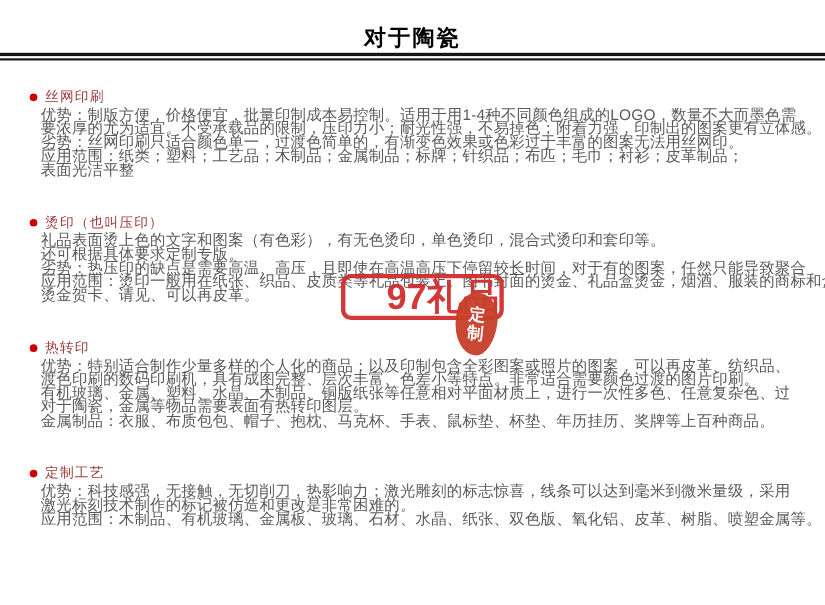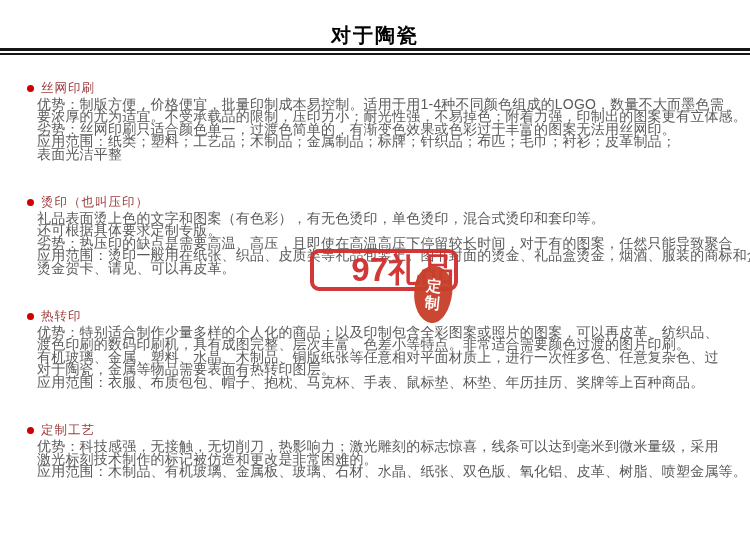--- a/index.html
+++ b/index.html
@@ -94,21 +94,21 @@
 
   <div class="section">
     <div class="heading-row">
       <span class="bullet"></span>
       <span class="heading">热转印</span>
     </div>
     <div class="line">优势：特别适合制作少量多样的个人化的商品；以及印制包含全彩图案或照片的图案，可以再皮革、纺织品、</div>
     <div class="line">渡色印刷的数码印刷机，具有成图完整、层次丰富、色差小等特点。非常适合需要颜色过渡的图片印刷。</div>
     <div class="line">有机玻璃、金属、塑料、水晶、木制品、铜版纸张等任意相对平面材质上，进行一次性多色、任意复杂色、过</div>
     <div class="line">对于陶瓷，金属等物品需要表面有热转印图层。</div>
-    <div class="line">应用范围：衣服、布质包包、帽子、抱枕、马克杯、手表、鼠标垫、杯垫、年历挂历、奖牌等上百种商品。</div>
+    <div class="line">金属制品：衣服、布质包包、帽子、抱枕、马克杯、手表、鼠标垫、杯垫、年历挂历、奖牌等上百种商品。</div>
   </div>
 
   <div class="section">
     <div class="heading-row">
       <span class="bullet"></span>
       <span class="heading">定制工艺</span>
     </div>
     <div class="line">优势：科技感强，无接触，无切削刀，热影响力；激光雕刻的标志惊喜，线条可以达到毫米到微米量级，采用</div>
     <div class="line">激光标刻技术制作的标记被仿造和更改是非常困难的。</div>
     <div class="line">应用范围：木制品、有机玻璃、金属板、玻璃、石材、水晶、纸张、双色版、氧化铝、皮革、树脂、喷塑金属等。</div>

